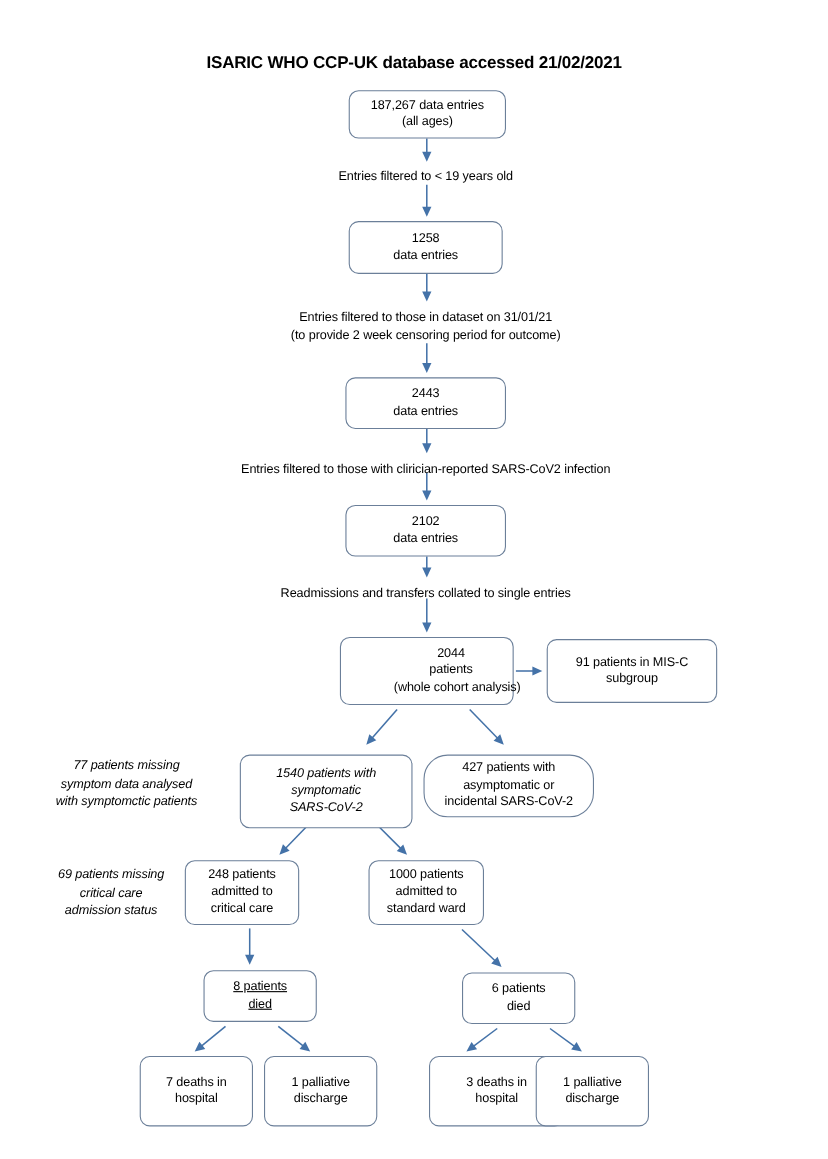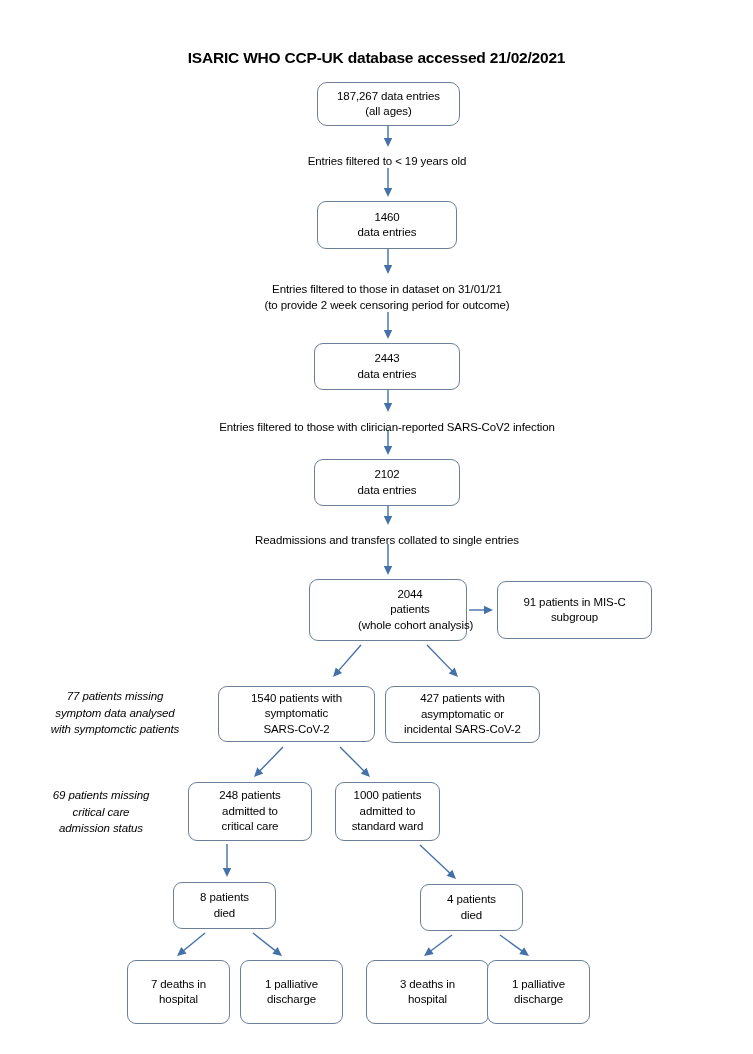--- a/index.html
+++ b/index.html
@@ -166,29 +166,29 @@
         <line x1="452" y1="919" x2="430" y2="935.5" stroke="#4472a8" stroke-width="1.4"></line>
         <polygon points="424,940 428.68,931.24 433.71999999999997,937.96" fill="#4472a8"></polygon>
       </g>
       <g>
         <line x1="500" y1="919" x2="522.9254340884273" y2="935.6011764088612" stroke="#4472a8" stroke-width="1.4"></line>
         <polygon points="529,940 519.2471796950751,938.1231686011141 524.1738621171505,931.3196547801527" fill="#4472a8"></polygon>
       </g>
     </svg>
 
   <div id="node-layer">
-      <div class="node" style="left: 317px; top: 66px; width: 143px; height: 44px; border-color: rgb(107, 127, 153); border-radius: 10px;">
+      <div class="node" style="left: 317px; top: 66px; width: 143px; height: 44px; border-color: rgb(107, 127, 153);">
         <div class="lines">
           <span>187,267 data entries</span>
           <span>(all ages)</span>
         </div>
       </div>
       <div class="node" style="left: 317px; top: 185px; width: 140px; height: 48px; border-color: rgb(107, 127, 153);">
         <div class="lines">
-          <span>1460</span>
+          <span>1258</span>
           <span>data entries</span>
         </div>
       </div>
       <div class="node" style="left: 314px; top: 327px; width: 146px; height: 47px; border-color: rgb(107, 127, 153);">
         <div class="lines">
           <span>2443</span>
           <span>data entries</span>
         </div>
       </div>
       <div class="node" style="left: 314px; top: 443px; width: 146px; height: 47px; border-color: rgb(107, 127, 153);">
@@ -203,73 +203,73 @@
           <span>patients</span>
           <span>(whole cohort analysis)</span>
         </div>
       </div>
       <div class="node" style="left: 497px; top: 565px; width: 155px; height: 58px; border-color: rgb(107, 127, 153); justify-content: center;">
         <div class="lines">
           <span>91 patients in MIS-C</span>
           <span>subgroup</span>
         </div>
       </div>
-      <div class="node" style="left: 218px; top: 670px; width: 157px; height: 56px; border-color: rgb(107, 127, 153);">
+      <div class="node" style="left: 218px; top: 670px; width: 157px; height: 67px; border-color: rgb(107, 127, 153); font-style: italic;">
         <div class="lines">
           <span>1540 patients with</span>
           <span>symptomatic</span>
           <span>SARS-CoV-2</span>
         </div>
       </div>
-      <div class="node" style="left: 385px; top: 670px; width: 155px; height: 57px; border-color: rgb(107, 127, 153);">
+      <div class="node" style="left: 385px; top: 670px; width: 155px; height: 57px; border-color: rgb(107, 127, 153); border-radius: 22px;">
         <div class="lines">
           <span>427 patients with</span>
           <span>asymptomatic or</span>
           <span>incidental SARS-CoV-2</span>
         </div>
       </div>
-      <div class="node" style="left: 188px; top: 766px; width: 124px; height: 59px; border-color: rgb(107, 127, 153);">
+      <div class="node" style="left: 168px; top: 766px; width: 104px; height: 59px; border-color: rgb(107, 127, 153);">
         <div class="lines">
           <span>248 patients</span>
           <span>admitted to</span>
           <span>critical care</span>
         </div>
       </div>
       <div class="node" style="left: 335px; top: 766px; width: 105px; height: 59px; border-color: rgb(107, 127, 153);">
         <div class="lines">
           <span>1000 patients</span>
           <span>admitted to</span>
           <span>standard ward</span>
         </div>
       </div>
-      <div class="node" style="left: 173px; top: 866px; width: 103px; height: 47px; border-color: rgb(107, 127, 153);">
+      <div class="node" style="left: 185px; top: 866px; width: 103px; height: 47px; border-color: rgb(107, 127, 153); text-decoration: underline;">
         <div class="lines">
           <span>8 patients</span>
           <span>died</span>
         </div>
       </div>
       <div class="node" style="left: 420px; top: 868px; width: 103px; height: 47px; border-color: rgb(107, 127, 153);">
         <div class="lines">
-          <span>4 patients</span>
+          <span>6 patients</span>
           <span>died</span>
         </div>
       </div>
       <div class="node" style="left: 127px; top: 944px; width: 103px; height: 64px; border-color: rgb(107, 127, 153);">
         <div class="lines">
           <span>7 deaths in</span>
           <span>hospital</span>
         </div>
       </div>
       <div class="node" style="left: 240px; top: 944px; width: 103px; height: 64px; border-color: rgb(107, 127, 153);">
         <div class="lines">
           <span>1 palliative</span>
           <span>discharge</span>
         </div>
       </div>
-      <div class="node" style="left: 366px; top: 944px; width: 123px; height: 64px; border-color: rgb(107, 127, 153);">
+      <div class="node" style="left: 390px; top: 944px; width: 123px; height: 64px; border-color: rgb(107, 127, 153);">
         <div class="lines">
           <span>3 deaths in</span>
           <span>hospital</span>
         </div>
       </div>
       <div class="node" style="left: 487px; top: 944px; width: 103px; height: 64px; border-color: rgb(107, 127, 153);">
         <div class="lines">
           <span>1 palliative</span>
           <span>discharge</span>
         </div>

